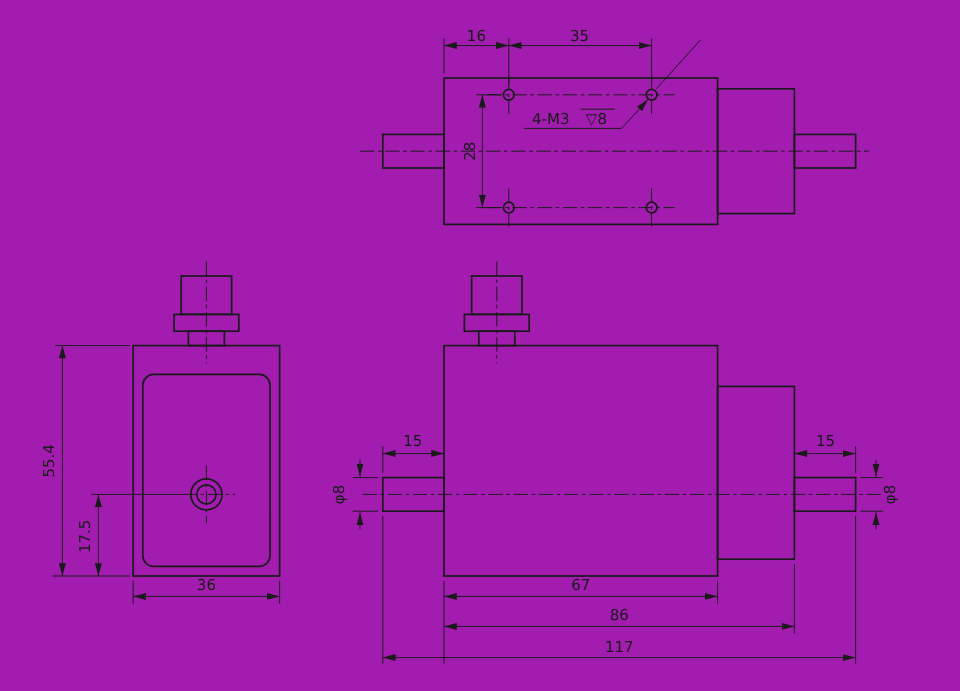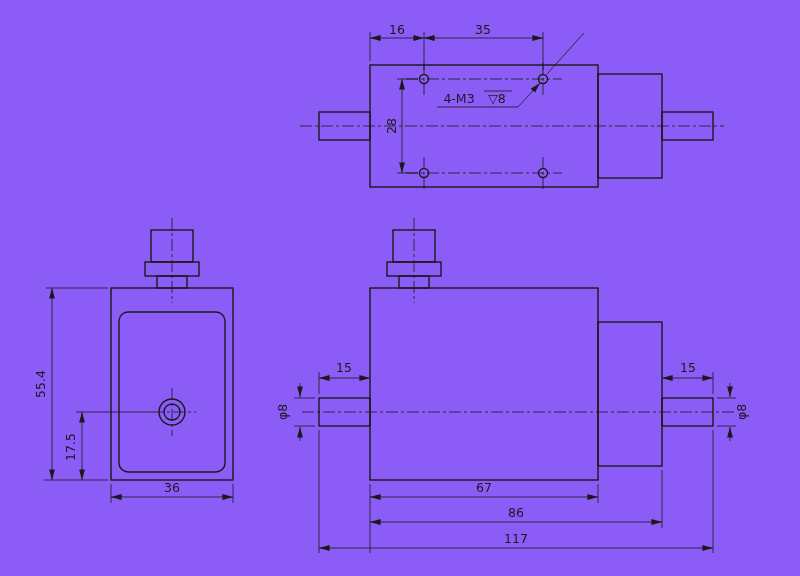--- a/index.html
+++ b/index.html
@@ -1,16 +1,16 @@
 <!DOCTYPE html>
 <html><head>
 <meta charset="utf-8">
 <style>
   html,body{margin:0;padding:0;background:#ffffff;}
-  .canvas{width:800px;height:576px;background:#8b5cf6;position:relative;overflow:hidden;}
+  .canvas{width:800px;height:576px;background:#a21caf;position:relative;overflow:hidden;}
   svg{display:block;}
   .obj rect,.obj circle,.obj line{fill:none;stroke:#1a1a1a;stroke-width:1.4;}
   .cl line{stroke:#1a1a1a;stroke-width:0.8;stroke-dasharray:12 3 3 3;fill:none;}
   .dim line{stroke:#1a1a1a;stroke-width:0.8;fill:none;}
   .txt text{font-family:"DejaVu Sans", sans-serif;font-size:12.5px;fill:#1a1a1a;text-anchor:middle;}
   marker path{fill:#1a1a1a;stroke:none;}
 </style>
 </head>
 <body>
 

